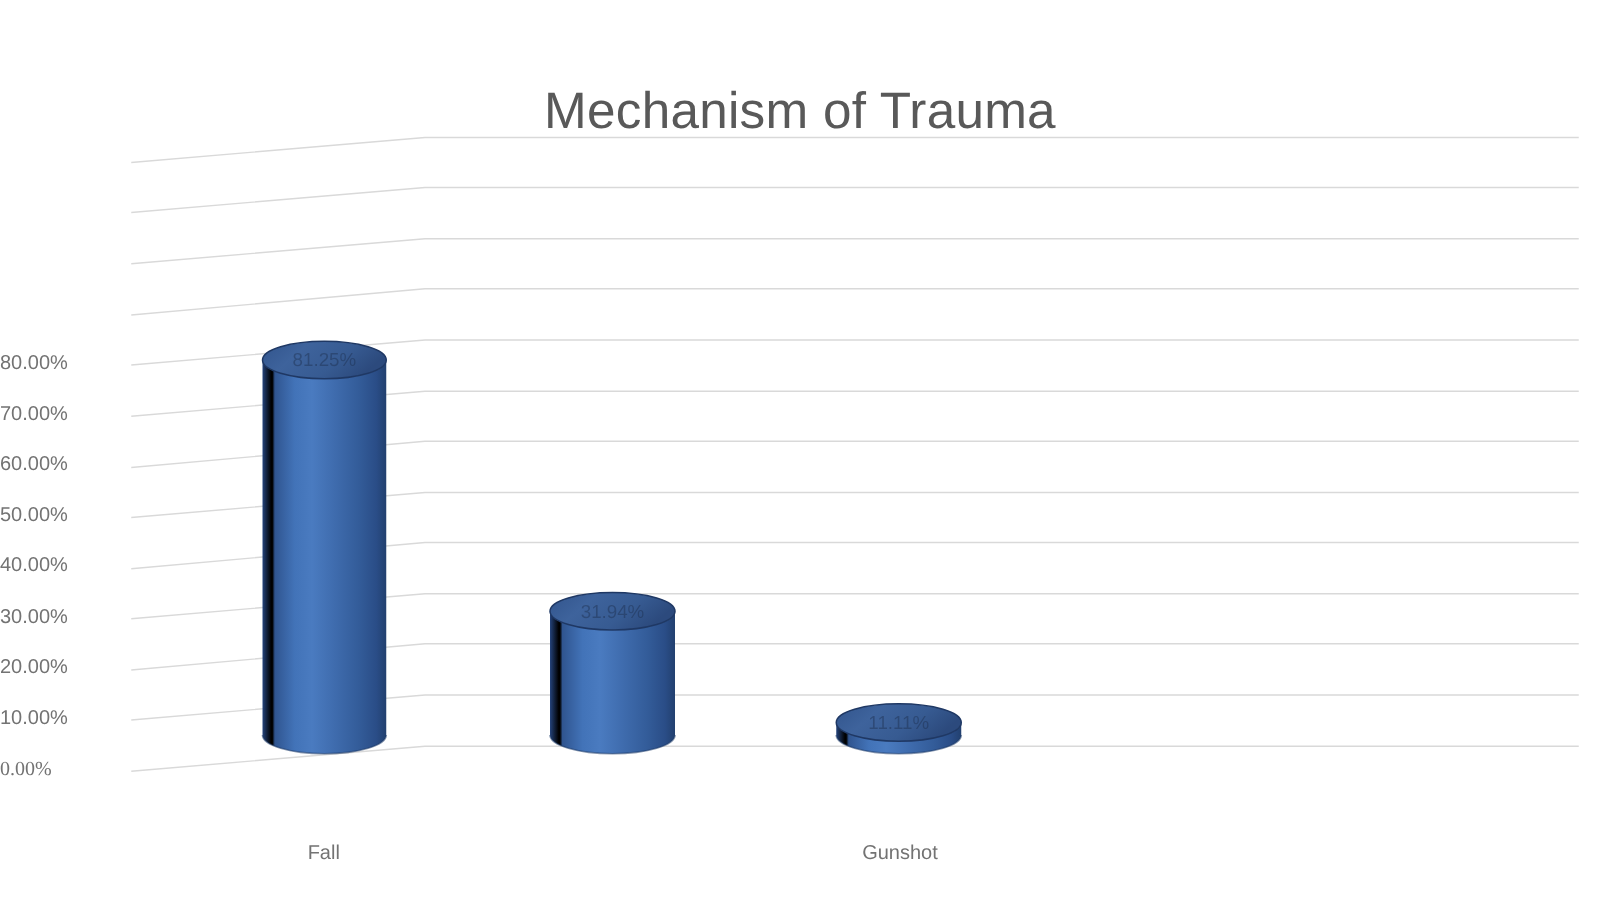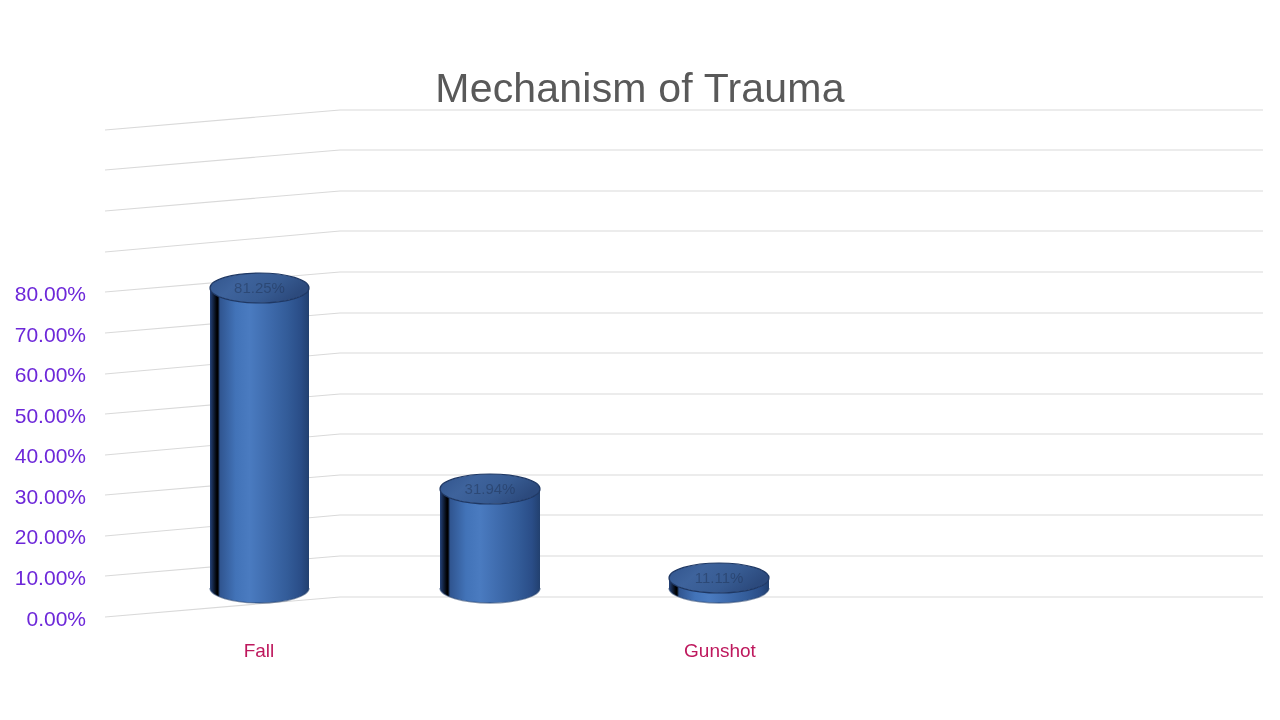--- a/index.html
+++ b/index.html
@@ -46,41 +46,41 @@
     top: 0;
     width: 1280px;
     height: 720px;
   }
 
   
   .y-tick {
     position: absolute;
     right: 0;
     width: 100%;
-    text-align: right;
-    font-size: 21px;
-    color: #6d28d9;
+    font-size: 16px;
+    color: #737373;
     line-height: 1;
     white-space: nowrap;
   }
   #y-axis-labels {
     position: absolute;
     left: 0;
     top: 0;
     width: 86px;
     height: 720px;
   }
 
   .x-tick {
     position: absolute;
     text-align: center;
-    font-size: 19px;
-    color: #be185d;
+    font-size: 16px;
+    color: #737373;
     line-height: 1.5;
     white-space: pre-line;
+    margin-top: 34px;
   }
   #x-axis-labels {
     position: absolute;
     left: 0;
     top: 0;
     width: 1280px;
     height: 720px;
   }
 </style>
 </head>
@@ -182,21 +182,21 @@
 
   <div id="y-axis-labels">
     <div class="y-tick" style="top:283px;">80.00%</div>
     <div class="y-tick" style="top:324px;">70.00%</div>
     <div class="y-tick" style="top:364px;">60.00%</div>
     <div class="y-tick" style="top:405px;">50.00%</div>
     <div class="y-tick" style="top:445px;">40.00%</div>
     <div class="y-tick" style="top:486px;">30.00%</div>
     <div class="y-tick" style="top:526px;">20.00%</div>
     <div class="y-tick" style="top:567px;padding-left:32px;">10.00%</div>
-    <div class="y-tick" style="top:608px;">0.00%</div>
+    <div class="y-tick" style="top:608px;font-family:Liberation Serif, serif;">0.00%</div>
   </div>
 
   <div id="x-axis-labels">
     <div class="x-tick" style="left:159px; top:637px; width:200px;">Fall</div>
     <div class="x-tick" style="left:620px; top:637px; width:200px;">Gunshot</div>
   </div>
 
 </div>
 
 </body></html>

